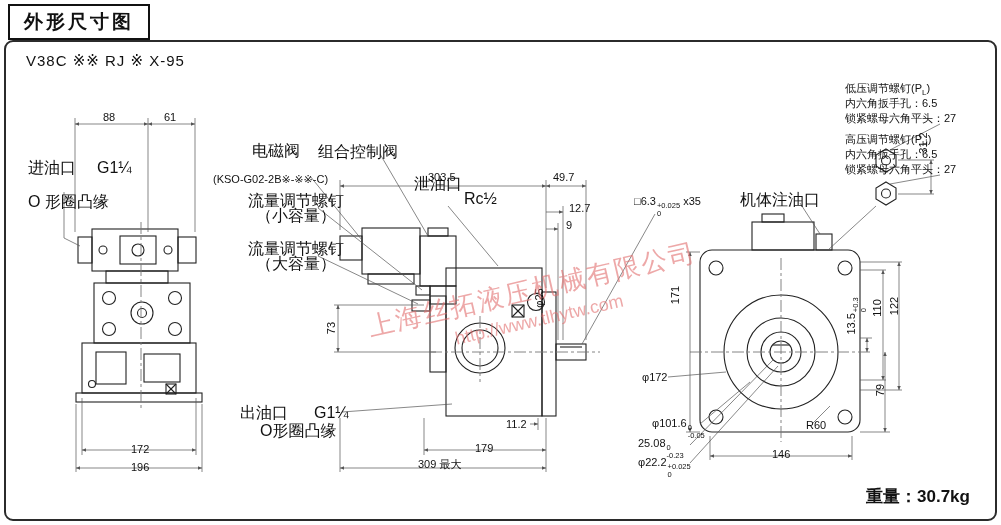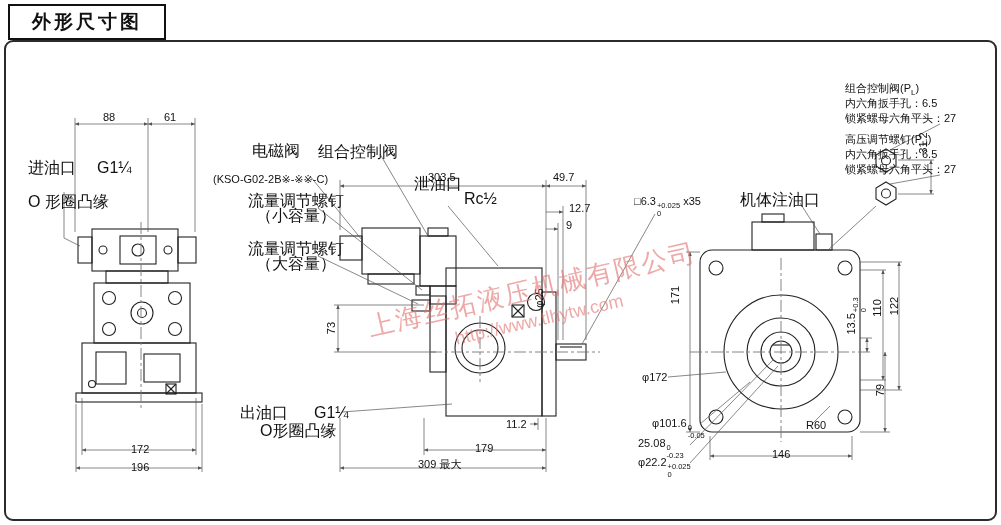--- a/index.html
+++ b/index.html
@@ -1,19 +1,19 @@
 <!DOCTYPE html>
 <html><head>
 <meta charset="utf-8">
 <style>
   *{margin:0;padding:0;box-sizing:border-box}
   body{background:#fff;font-family:"Liberation Sans","DejaVu Sans",sans-serif;color:#111}
   .stage{position:relative;width:1001px;height:525px;background:#fff;overflow:hidden}
   .frame{position:absolute;left:4px;top:40px;width:993px;height:481px;border:2px solid #2b2b2b;border-radius:9px;z-index:1}
-  .title-box{position:absolute;left:8px;top:4px;border:2px solid #111;padding:3px 22px;font-size:19px;font-weight:bold;letter-spacing:3px;z-index:4;background:#fff}
+  .title-box{position:absolute;left:8px;top:4px;border:2px solid #111;padding:3px 14px;font-size:19px;font-weight:bold;letter-spacing:3px;z-index:4;background:#fff}
   .model{position:absolute;left:26px;top:52px;font-size:15px;letter-spacing:1px;z-index:4}
   .lbl{position:absolute;font-size:16px;white-space:nowrap;line-height:1.2;z-index:4}
   .sm{font-size:11px}
   .xs{font-size:11px}
   .rot{transform:translate(-50%,-50%) rotate(-90deg)}
   .tol{display:inline-flex;flex-direction:column;vertical-align:-3px;font-size:7.5px;line-height:7.5px;margin-left:1px}
   .weight{position:absolute;left:866px;top:485px;font-size:17px;font-weight:bold;z-index:4}
   .watermark{position:absolute;left:300px;top:272px;width:470px;text-align:center;transform:rotate(-13deg);color:#e26f6f;opacity:.6;z-index:6;pointer-events:none}
   .watermark .co{font-size:26px;letter-spacing:2px}
   .watermark .url{font-size:18px;margin-top:3px}
@@ -21,20 +21,21 @@
   sub{font-size:8px}
 </style>
 </head>
 <body>
 
 <div class="stage">
 
   <div class="frame"></div>
 
   <div class="title-box">外形尺寸图</div>
+  <div class="model">V38C ※※ RJ ※ X-95</div>
 
   <svg class="draw" width="1001" height="525" viewBox="0 0 1001 525">
     <defs>
       <marker id="ar" viewBox="0 0 10 10" refX="9" refY="5" markerWidth="7" markerHeight="7" orient="auto-start-reverse">
         <path d="M0,1 L9,5 L0,9 z" fill="#555"></path>
       </marker>
     </defs>
 
     <g stroke="#222" fill="none" stroke-width="1.1">
 
@@ -228,21 +229,21 @@
   <div class="lbl sm" style="left:634px;top:195px">
     <span>□6.3</span><span class="tol">
         <span>+0.025</span>
         <span>0</span>
       </span> <span>x35</span>
   </div>
 
   <div class="lbl" style="left:740px;top:190px">机体注油口</div>
 
   <div class="lbl sm" style="left:845px;top:82px">
-    <span>组合控制阀(P</span><sub>L</sub><span>)</span>
+    <span>低压调节螺钉(P</span><sub>L</sub><span>)</span>
   </div>
   <div class="lbl sm" style="left:845px;top:97px">内六角扳手孔：6.5</div>
   <div class="lbl sm" style="left:845px;top:112px">锁紧螺母六角平头：27</div>
 
   <div class="lbl sm" style="left:845px;top:133px">
     <span>高压调节螺钉(P</span><sub>H</sub><span>)</span>
   </div>
   <div class="lbl sm" style="left:845px;top:148px">内六角扳手孔：6.5</div>
   <div class="lbl sm" style="left:845px;top:163px">锁紧螺母六角平头：27</div>
 
@@ -285,19 +286,20 @@
   <div class="lbl" style="left:240px;top:403px">出油口</div>
   <div class="lbl" style="left:314px;top:403px">G1¼</div>
   <div class="lbl" style="left:260px;top:421px">O形圈凸缘</div>
 
   <div class="lbl sm" style="left:131px;top:443px">172</div>
   <div class="lbl sm" style="left:131px;top:461px">196</div>
   <div class="lbl sm" style="left:506px;top:418px">11.2</div>
   <div class="lbl sm" style="left:475px;top:442px">179</div>
   <div class="lbl sm" style="left:418px;top:458px">309 最大</div>
 
+  <div class="weight">重量：30.7kg</div>
 
   <div class="watermark">
     <div class="co">上海丝拓液压机械有限公司</div>
     <div class="url">http://www.tlhytw.com</div>
   </div>
 
 </div>
 
 </body></html>

